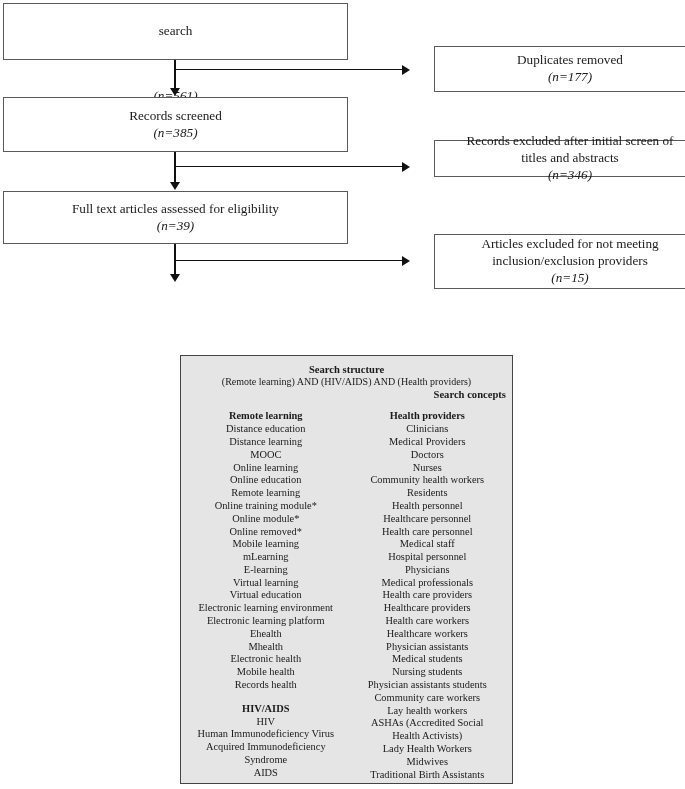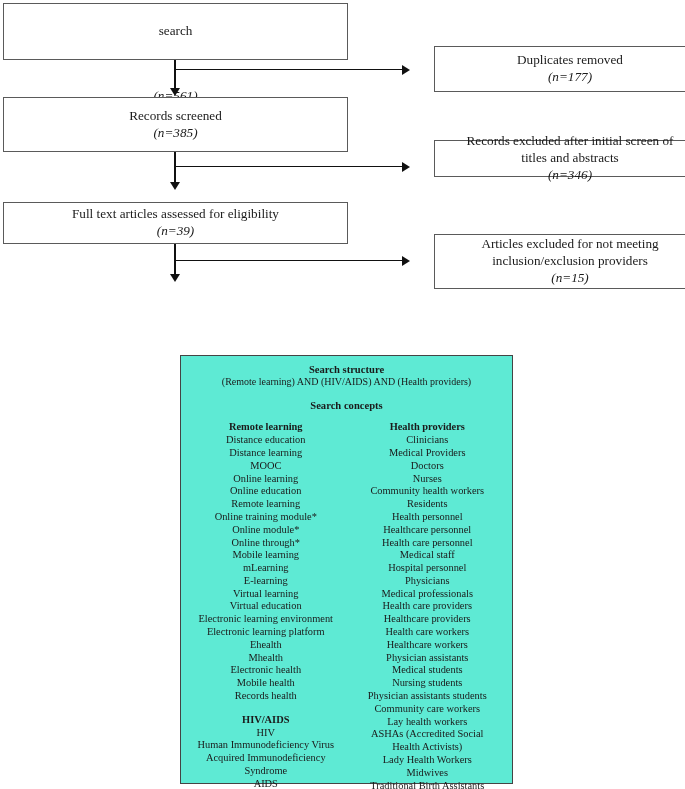--- a/index.html
+++ b/index.html
@@ -46,21 +46,21 @@
     font-style: italic;
   }
   .flow-box .count .nvar {
     font-style: italic;
   }
 
   
   .box-left { left: 3px; width: 345px; }
   #box-identified { top: 3px;   height: 57px; gap: 48px; }
   #box-screened   { top: 97px;  height: 55px; }
-  #box-fulltext   { top: 202px; height: 42px; }
+  #box-fulltext   { top: 191px; height: 53px; }
   #box-included   { top: 285px; height: 51px; }
 
   
   .box-right { left: 410px; width: 272px; margin-left: 24px; }
   #box-duplicates { top: 46px;  height: 46px; }
   #box-excluded-screen { top: 140px; height: 37px; }
   #box-excluded-criteria { top: 234px; height: 55px; }
 
   
   .conn {
@@ -87,40 +87,40 @@
 
   
   #search-panel {
     position: absolute;
     left: 180px;
     top: 355px;
     width: 333px;
     height: 429px;
     box-sizing: border-box;
     border: 1.4px solid #444444;
-    background: #5eead4;
+    background: #e5e5e5;
     padding: 7px 6px 4px 6px;
     font-size: 10.4px;
     line-height: 1.23;
     text-align: center;
   }
   #search-panel .hdr-title {
     font-weight: bold;
     font-size: 10.6px;
     display: block;
   }
   #search-panel .hdr-query {
     display: block;
     font-size: 10px;
   }
   #search-panel .hdr-concepts {
     font-weight: bold;
     font-size: 10.6px;
     display: block;
-    margin-top: 11px;
+    text-align: right;
   }
 
   .concept-columns {
     display: flex;
     margin-top: 9px;
   }
   .concept-col {
     flex: 1 1 50%;
     text-align: center;
   }
@@ -202,21 +202,21 @@
       <div class="concept-col col-left">
         <span class="group-head">Remote learning</span>
         <span class="term">Distance education</span>
         <span class="term">Distance learning</span>
         <span class="term">MOOC</span>
         <span class="term">Online learning</span>
         <span class="term">Online education</span>
         <span class="term">Remote learning</span>
         <span class="term">Online training module*</span>
         <span class="term">Online module*</span>
-        <span class="term">Online through*</span>
+        <span class="term">Online removed*</span>
         <span class="term">Mobile learning</span>
         <span class="term">mLearning</span>
         <span class="term">E-learning</span>
         <span class="term">Virtual learning</span>
         <span class="term">Virtual education</span>
         <span class="term">Electronic learning environment</span>
         <span class="term">Electronic learning platform</span>
         <span class="term">Ehealth</span>
         <span class="term">Mhealth</span>
         <span class="term">Electronic health</span>

